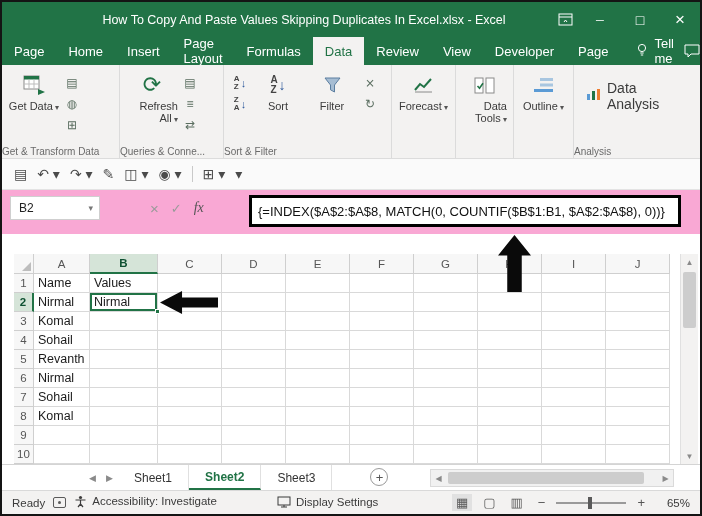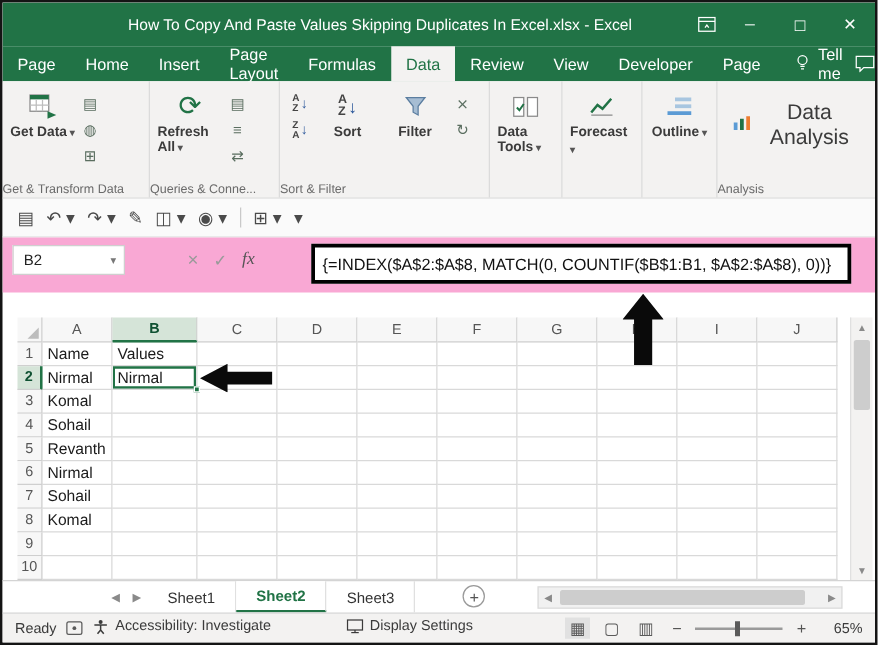--- a/index.html
+++ b/index.html
@@ -23,29 +23,29 @@
   .tellme { display:flex; align-items:center; gap:6px; padding:0 10px; margin-left:6px; }
   .menubar .spacer { flex:1; }
   .commentwrap { display:flex; align-items:center; padding-right:14px; }
 
   
   .ribbon { position:absolute; top:63px; left:0; right:0; height:94px; background:#f3f2f1; border-bottom:1px solid #dcdcdc; display:flex; align-items:stretch; }
   .rgroup { position:relative; border-right:1px solid #dbdbdb; display:flex; align-items:flex-start; padding:4px 6px 16px 6px; gap:2px; }
   .glabel { position:absolute; bottom:1px; left:0; right:0; font-size:10px; color:#6a6a6a; white-space:nowrap; overflow:hidden; }
   .bigbtn { display:flex; flex-direction:column; align-items:center; width:52px; padding-top:3px; }
   .bicon { height:26px; display:flex; align-items:center; justify-content:center; }
-  .blabel { font-size:11px; color:#3b3b3b; text-align:left; line-height:12px; margin-top:2px;font-weight:bold; }
+  .blabel { font-size:11px; color:#3b3b3b; text-align:right; line-height:12px; margin-top:2px; }
   .hascaret .blabel::after { content:" ▾"; font-size:8px; color:#555; }
   .smallcol { display:flex; flex-direction:column; gap:4px; padding-top:5px; }
   .sbtn { width:20px; height:17px; display:flex; align-items:center; justify-content:center; font-size:12px; color:#5a6e60; }
   .glyph-green { color:#217346; font-size:22px; line-height:22px; }
   .azicon { display:flex; align-items:center; gap:1px; font-weight:bold; color:#444; }
   .azicon .col { display:flex; flex-direction:column; font-size:8px; line-height:8px; }
   .azicon .arr { color:#2b579a; font-size:11px; }
-  .analysisbtn { display:flex; align-items:center; gap:6px; font-size:17px; color:#3b3b3b; margin-top:8px; padding:3px 6px;text-align:center; }
+  .analysisbtn { display:flex; align-items:center; gap:6px; font-size:14px; color:#3b3b3b; margin-top:8px; padding:3px 6px; }
 
   
   .qat { position:absolute; top:157px; left:0; right:0; height:31px; background:#fafafa; border-bottom:1px solid #e3e3e3; display:flex; align-items:center; padding-left:12px; gap:10px; }
   .qbtn { font-size:14px; color:#4a4a4a; display:flex; align-items:center; gap:2px; }
   .qsep { width:1px; height:16px; background:#c9c9c9; }
 
   
   .frow { position:absolute; top:188px; left:0; right:0; height:44px; background:#f9a8d4; }
   .namebox { position:absolute; left:8px; top:6px; width:90px; height:24px; background:#fff; border:1px solid #cfcfcf; display:flex; align-items:center; font-size:12px; color:#222; padding-left:8px; }
   .nb-caret { margin-left:auto; padding-right:6px; color:#777; font-size:9px; }
@@ -244,42 +244,42 @@
         </div>
         <div class="blabel">Filter</div>
       </div>
       <div class="smallcol">
         <div class="sbtn">⨯</div>
         <div class="sbtn">↻</div>
       </div>
       <div class="glabel">Sort &amp; Filter</div>
     </div>
 
+    <div class="rgroup" style="width:64px">
+      <div class="bigbtn hascaret">
+        <div class="bicon">
+          <svg width="21" height="18" viewBox="0 0 21 18">
+              <polyline points="2,14 7,8 11,11 18,3" fill="none" stroke="#217346" stroke-width="2"></polyline>
+              <line x1="2" y1="16" x2="19" y2="16" stroke="#8a8a8a"></line>
+            </svg>
+        </div>
+        <div class="blabel">Forecast</div>
+      </div>
+    </div>
+
     <div class="rgroup" style="width:58px">
       <div class="bigbtn hascaret">
         <div class="bicon">
           <svg width="21" height="17" viewBox="0 0 21 17">
               <rect x="1" y="1" width="8" height="15" fill="#fff" stroke="#8a8a8a"></rect>
               <rect x="12" y="1" width="8" height="15" fill="#fff" stroke="#8a8a8a"></rect>
               <path d="M3.5 9 l2 2.2 l3.5 -5" stroke="#217346" fill="none" stroke-width="1.6"></path>
             </svg>
         </div>
         <div class="blabel">Data Tools</div>
-      </div>
-    </div>
-
-    <div class="rgroup" style="width:64px">
-      <div class="bigbtn hascaret">
-        <div class="bicon">
-          <svg width="21" height="18" viewBox="0 0 21 18">
-              <polyline points="2,14 7,8 11,11 18,3" fill="none" stroke="#217346" stroke-width="2"></polyline>
-              <line x1="2" y1="16" x2="19" y2="16" stroke="#8a8a8a"></line>
-            </svg>
-        </div>
-        <div class="blabel">Forecast</div>
       </div>
     </div>
 
     <div class="rgroup" style="width:60px">
       <div class="bigbtn hascaret">
         <div class="bicon">
           <svg width="21" height="16" viewBox="0 0 21 16">
               <rect x="7" y="1" width="13" height="3" fill="#a8c6e0"></rect>
               <rect x="7" y="6.5" width="13" height="3" fill="#a8c6e0"></rect>
               <rect x="1" y="12" width="19" height="3" fill="#5b9bd5"></rect>

